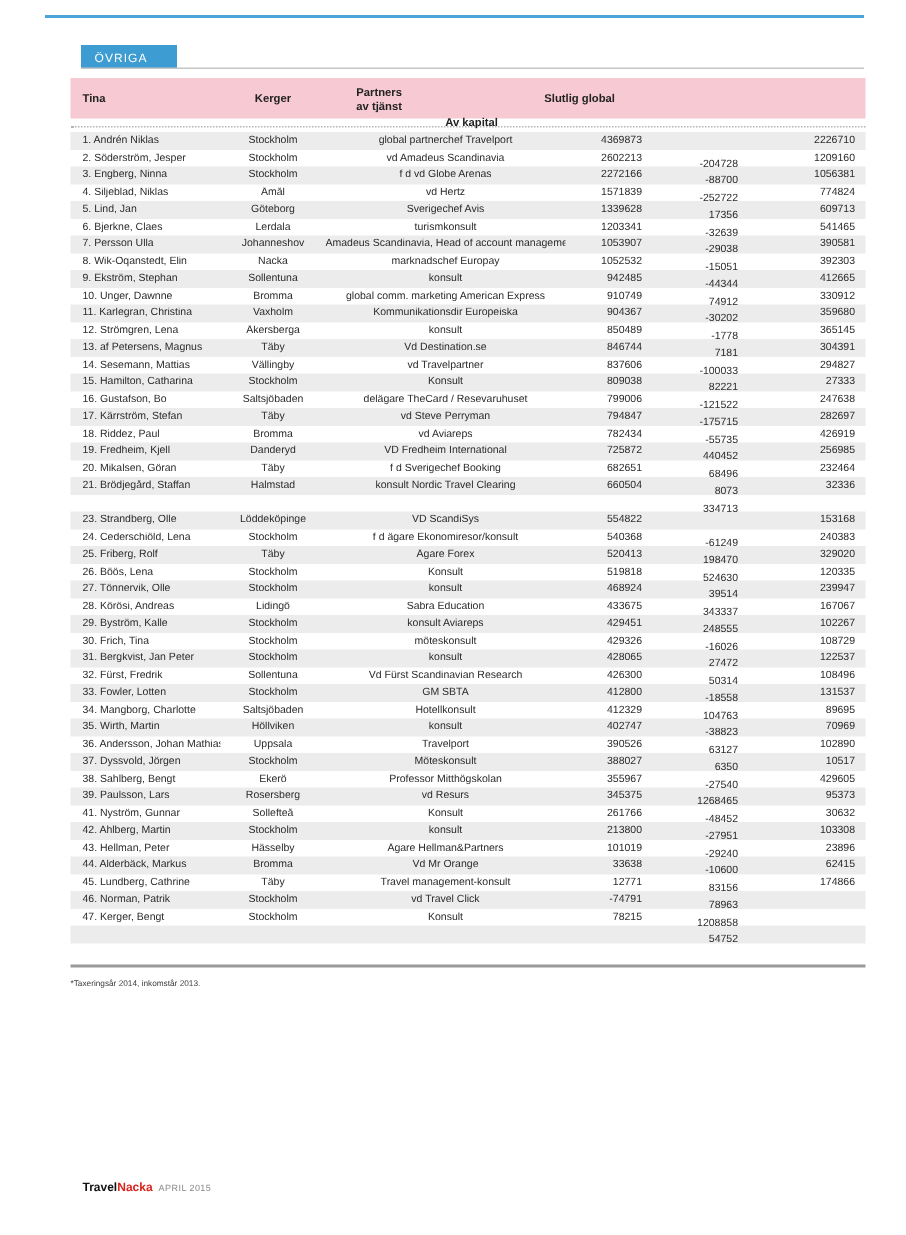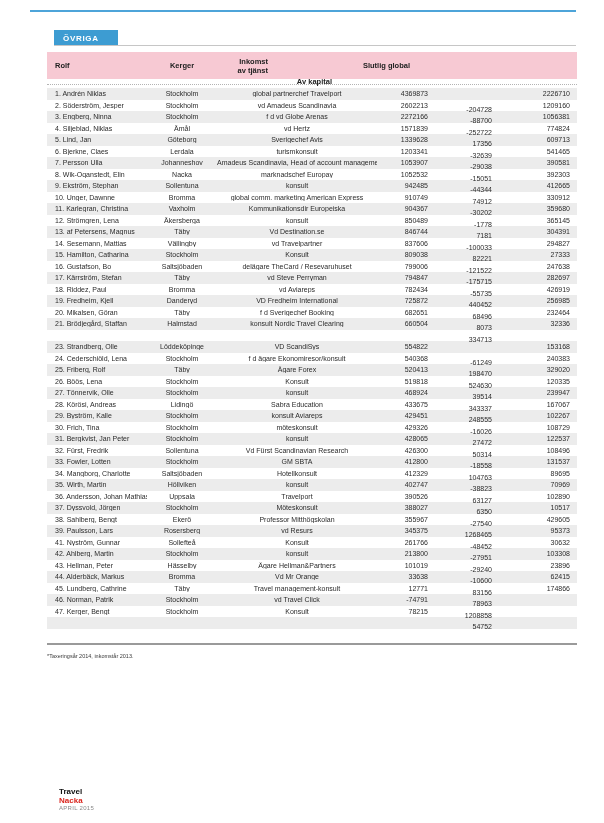--- a/index.html
+++ b/index.html
@@ -5,21 +5,21 @@
   * { margin:0; padding:0; box-sizing:border-box; }
   html,body { background:#ffffff; }
   body {
     width:604px; height:823px; position:relative; overflow:hidden;
     font-family:"Liberation Sans", sans-serif; color:#2b2b2b;
   }
   .topline { position:absolute; left:30px; top:10px; width:546px; height:2px; background:var(--top-line-blue,#4da4d9); }
   .tab {
     position:absolute; left:54px; top:30px; width:64px; height:16px;
     background:var(--tab-blue,#3d9cd2); color:#fff;
-    font-size:8px; font-weight:bold; letter-spacing:0.7px;
+    font-size:8px; font-weight:normal; letter-spacing:0.7px;
     display:flex; align-items:center; padding-left:9px;
   }
   .tabline { position:absolute; left:54px; top:45px; width:522px; height:1px; background:#c6c6c6; }
 
   .tablewrap { position:absolute; left:47px; top:52px; width:530px; }
 
   .thead {
     background:var(--header-pink,#f7c9d3); height:27px;
     display:flex; align-items:center;
     font-size:7.5px; font-weight:bold; color:#222;
@@ -36,42 +36,42 @@
   .dotline { height:6px; border-bottom:1px dotted #b3b3b3; margin-bottom:3px; }
 
   .row { display:flex; align-items:center; height:11.5px; font-size:7px; }
   .block .row:nth-child(odd) { background:var(--stripe-gray,#ececec); }
   .gap { height:11.5px; background:#ffffff; }
   .emptyrow { height:11.5px; background:var(--stripe-gray,#ececec); }
 
   .bottomline { margin-top:14px; height:2px; background:#9a9a9a; }
   .footnote { margin-top:8px; font-size:5.5px; color:#3a3a3a; }
 
-  .pagefooter { position:absolute; left:55px; top:787px; font-size:8px; display:flex; align-items:baseline;flex-direction:column; }
+  .pagefooter { position:absolute; left:55px; top:787px; font-size:8px; display:flex; align-items:baseline; }
   .brand1 { font-weight:bold; color:#111111; }
   .brand2 { font-weight:bold; color:var(--brand-red,#d9251d); }
   .issue { font-size:6px; color:#8a8a8a; margin-left:4px; letter-spacing:0.3px; }
 </style>
 </head>
 <body>
 
 <div class="topline"></div>
 
 <div class="tab">
   <span>ÖVRIGA</span>
 </div>
 <div class="tabline"></div>
 
 <div class="tablewrap">
 
   <div class="thead">
-    <div class="cell c1">Rolf</div>
+    <div class="cell c1">Tina</div>
     <div class="cell c2">Kerger</div>
     <div class="cell c4">
-      <div class="hline">Inkomst</div>
+      <div class="hline">Partners</div>
       <div class="hline">av tjänst</div>
     </div>
     <div class="cell c5">Av kapital</div>
     <div class="cell c6">Slutlig global</div>
   </div>
 
   <div class="dotline"></div>
 
   <div class="block">
       <div class="row">

